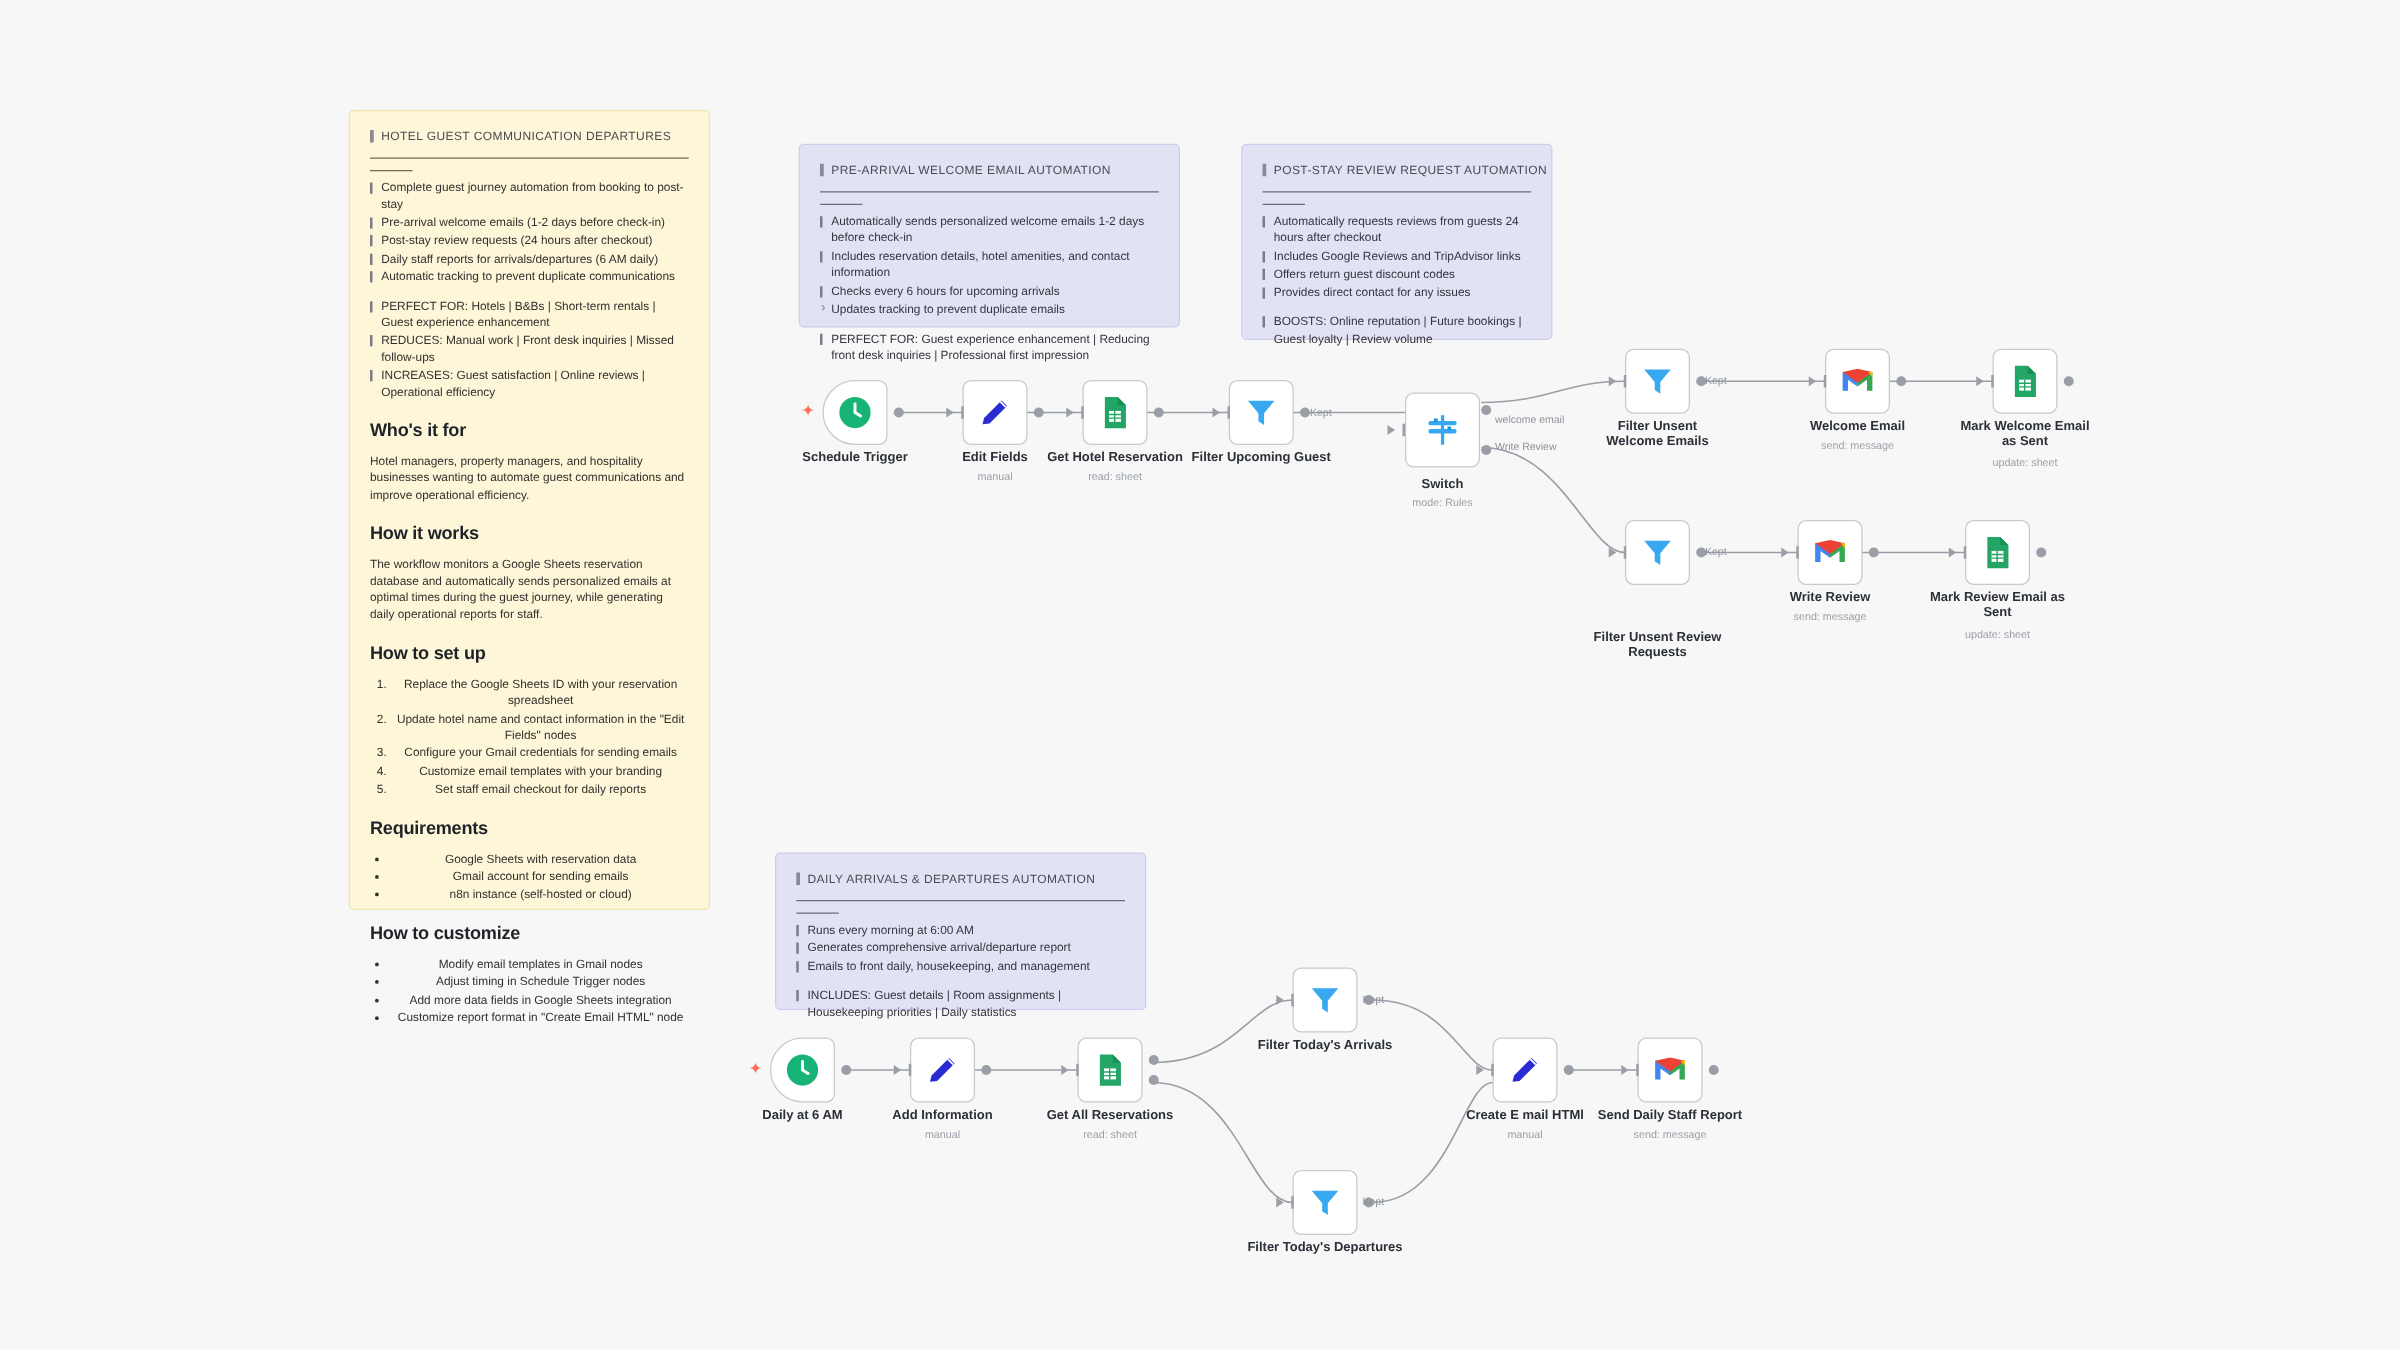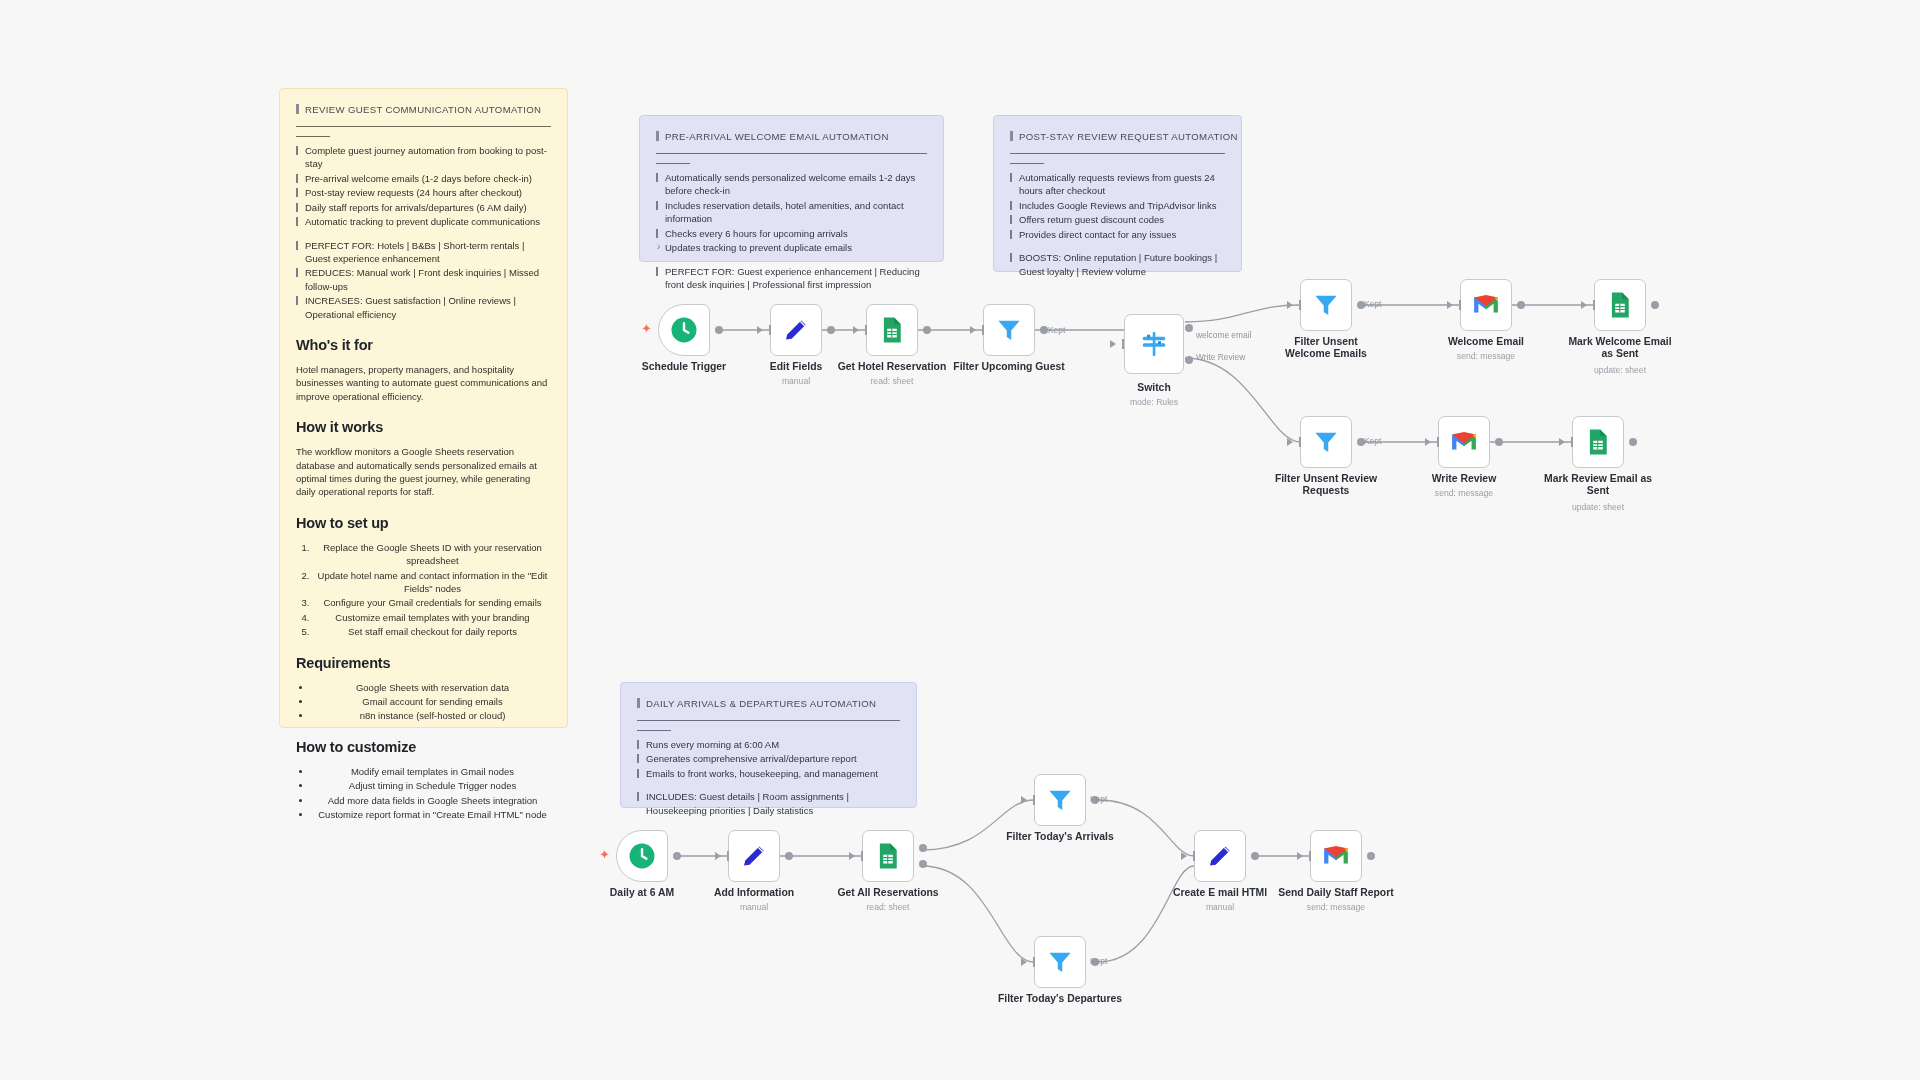--- a/index.html
+++ b/index.html
@@ -238,21 +238,21 @@
     <path d="M 680 856 L 728 856"></path>
     <path d="M 776 856 L 862 856"></path>
     <path d="M 922 850 C 990 850 1000 800 1034 800"></path>
     <path d="M 922 866 C 990 866 1000 962 1034 962"></path>
     <path d="M 1098 800 C 1160 800 1170 856 1194 856"></path>
     <path d="M 1098 962 C 1160 962 1170 866 1194 866"></path>
     <path d="M 1258 856 L 1310 856"></path>
   </svg>
 
   <div class="sticky yellow" style="left:279px; top:88px; width:289px; height:640px;">
-    <div class="note-title">REVIEW GUEST COMMUNICATION AUTOMATION</div>
+    <div class="note-title">HOTEL GUEST COMMUNICATION DEPARTURES</div>
     <div class="rule-long"></div>
     <div class="rule-short"></div>
 
     <div class="bar-line">Complete guest journey automation from booking to post-stay</div>
     <div class="bar-line">Pre-arrival welcome emails (1-2 days before check-in)</div>
     <div class="bar-line">Post-stay review requests (24 hours after checkout)</div>
     <div class="bar-line">Daily staff reports for arrivals/departures (6 AM daily)</div>
     <div class="bar-line">Automatic tracking to prevent duplicate communications</div>
 
     <div class="gap"></div>
@@ -314,21 +314,21 @@
     <div class="gap"></div>
     <div class="bar-line">BOOSTS: Online reputation | Future bookings | Guest loyalty | Review volume</div>
   </div>
 
   <div class="sticky purple" style="left:620px; top:682px; width:297px; height:126px;">
     <div class="note-title">DAILY ARRIVALS &amp; DEPARTURES AUTOMATION</div>
     <div class="rule-long"></div>
     <div class="rule-short"></div>
     <div class="bar-line">Runs every morning at 6:00 AM</div>
     <div class="bar-line">Generates comprehensive arrival/departure report</div>
-    <div class="bar-line">Emails to front works, housekeeping, and management</div>
+    <div class="bar-line">Emails to front daily, housekeeping, and management</div>
     <div class="gap"></div>
     <div class="bar-line">INCLUDES: Guest details | Room assignments | Housekeeping priorities | Daily statistics</div>
   </div>
 
   <div class="lightning" style="left:641px; top:322px;">✦</div>
   <div class="node-wrap" style="left:658px; top:304px;">
     <div class="node trigger">
       <svg class="ic" viewBox="0 0 24 24">
         <circle cx="12" cy="12" r="10" fill="#18b477"></circle>
         <path d="M12 6.5 L12 12 L15.6 14.2" stroke="#ffffff" stroke-width="1.9" fill="none" stroke-linecap="round"></path>
@@ -441,21 +441,21 @@
   </div>
 
   <div class="node-wrap" style="left:1300px; top:416px;">
     <div class="node">
       <svg class="ic" viewBox="0 0 24 24">
         <path d="M3.5 4.5 h17 L13.8 12.4 V20 L10.2 17.6 V12.4 Z" fill="#38a9f0"></path>
       </svg>
     </div>
     <div class="arrow-in"></div>
     <div class="port out"></div>
-    <div class="node-label" style="width:110px;">Filter Unsent Review Requests</div>
+    <div class="node-label" style="width:110px;margin-top:32px;">Filter Unsent Review Requests</div>
   </div>
   <div class="edge-label" style="left:1364px; top:436px;">Kept</div>
 
   <div class="node-wrap" style="left:1438px; top:416px;">
     <div class="node">
       <svg class="ic" viewBox="0 0 24 24">
         <path d="M2.5 6 v12 h3.4 V11 L12 15.4 L18.1 11 v7 h3.4 V6 h-2.6 L12 11.4 L5.1 6 Z" fill="#e8ebed"></path>
         <path d="M2.5 6 h2.6 L12 11.4 V15.4 L5.9 11 v7 H2.5 Z" fill="#4285f4"></path>
         <path d="M21.5 6 h-2.6 L12 11.4 V15.4 L18.1 11 v7 h3.4 Z" fill="#34a853"></path>
         <path d="M2.5 6 L12 13 L21.5 6 L12 4 Z" fill="#ea4335"></path>

